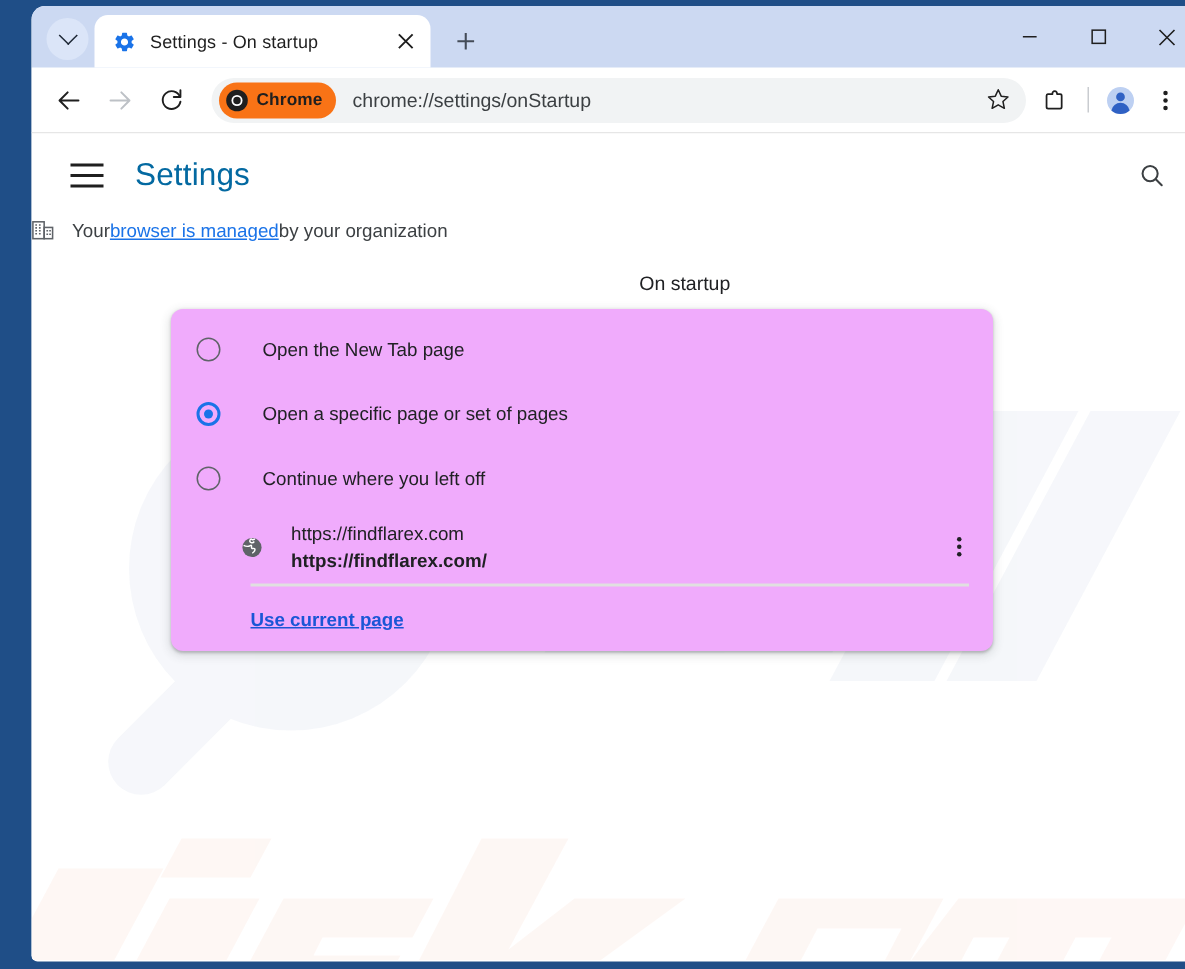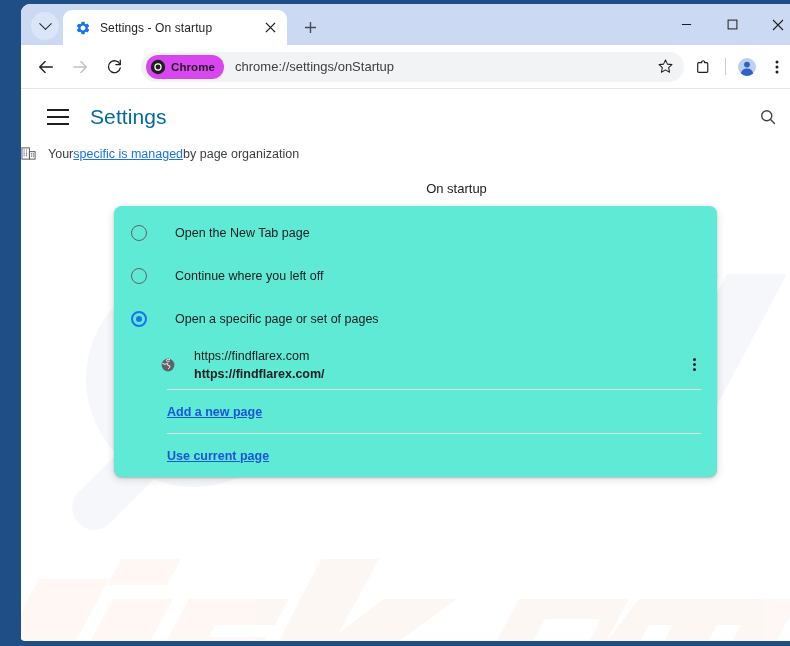--- a/index.html
+++ b/index.html
@@ -110,21 +110,21 @@
     background: #f1f3f4;
     border-radius: 15px;
     display: flex;
     align-items: center;
     padding: 0 6px 0 5px;
     margin: 0 5px 0 8px;
     min-width: 0;
   }
   #chrome-chip {
     height: 24px;
-    background: #d946ef;
+    background: #f97316;
     border-radius: 12px;
     display: flex; align-items: center;
     padding: 0 9px 0 4px;
     flex: none;
     justify-content: flex-end;
   }
   #chrome-chip-label {
     font-size: 11.5px; font-weight: bold; color: #1f1f1f;
     margin-left: 5px; letter-spacing: .1px;
   }
@@ -188,22 +188,22 @@
   #section-title {
     position: relative;
     margin: 20px 0 0 91px;
     font-size: 13px;
     color: #202124;
     text-align: center;
   }
   #card {
     position: relative;
     margin: 10px 0 0 93px;
-    width: 603px;
-    background: #5eead4;
+    width: 548px;
+    background: #f0abfc;
     border-radius: 8px;
     box-shadow: 0 1px 2px rgba(60,64,67,.3), 0 2px 6px 2px rgba(60,64,67,.12);
     padding: 5px 0 0 0;
     overflow: hidden;
   }
   .radio-row {
     display: flex;
     align-items: center;
     height: 43px;
     padding-left: 17px;
@@ -420,41 +420,41 @@
         </span>
       </div>
 
       <div id="managed">
         <svg id="managed-icon" viewBox="0 0 16 16">
           <rect x="1" y="2" width="8" height="12" fill="none" stroke="#5f6368" stroke-width="1.1"></rect>
           <rect x="9" y="6" width="6" height="8" fill="none" stroke="#5f6368" stroke-width="1.1"></rect>
           <path d="M2.7 4.2h1.2M5.3 4.2h1.2M2.7 6.3h1.2M5.3 6.3h1.2M2.7 8.4h1.2M5.3 8.4h1.2M2.7 10.5h1.2M5.3 10.5h1.2M10.6 8.4h1.2M12.6 8.4h1.2M10.6 10.8h1.2M12.6 10.8h1.2" stroke="#5f6368" stroke-width="1.1"></path>
         </svg>
         <span>Your </span>
-        <a href="#" id="managed-link">specific is managed</a>
-        <span> by page organization</span>
+        <a href="#" id="managed-link">browser is managed</a>
+        <span> by your organization</span>
       </div>
 
       <div id="section-title">On startup</div>
 
       <div id="card">
 
         <div class="radio-row">
           <span class="radio"></span>
           <span class="radio-label">Open the New Tab page</span>
         </div>
 
         <div class="radio-row">
+          <span class="radio sel"></span>
+          <span class="radio-label">Open a specific page or set of pages</span>
+        </div>
+
+        <div class="radio-row">
           <span class="radio"></span>
           <span class="radio-label">Continue where you left off</span>
-        </div>
-
-        <div class="radio-row">
-          <span class="radio sel"></span>
-          <span class="radio-label">Open a specific page or set of pages</span>
         </div>
 
         <div id="url-row">
           <svg id="url-favicon" viewBox="0 0 20 20">
             <circle cx="10" cy="10" r="8" fill="#5f6368"></circle>
             <path d="M3 8.2 q3 1.6 5.6 .2 q1.3 -.7 1 1 q-.3 1.7 1.4 1.4 q1.7 -.3 1.4 1.4 q-.2 1.3 -2.2 2.6" fill="none" stroke="#ffffff" stroke-width="1.2" stroke-linejoin="round"></path>
             <path d="M12.4 2.8 q-1.6 1.2 -2.5 .4 q-.9 -.8 -1.6 .8 q-.6 1.4 1 1.9 q1.6 .5 2.6 -.9" fill="none" stroke="#ffffff" stroke-width="1.2" stroke-linejoin="round"></path>
           </svg>
           <div id="url-texts">
             <div id="url-title">https://findflarex.com</div>
@@ -462,23 +462,20 @@
           </div>
           <div id="url-menu">
             <span></span>
             <span></span>
             <span></span>
           </div>
         </div>
 
         <div class="divider"></div>
 
-        <div class="link-row">
-          <span class="link-text">Add a new page</span>
-        </div>
 
         <div class="divider"></div>
 
         <div class="link-row">
           <span class="link-text">Use current page</span>
         </div>
 
       </div>
     </div>
 

